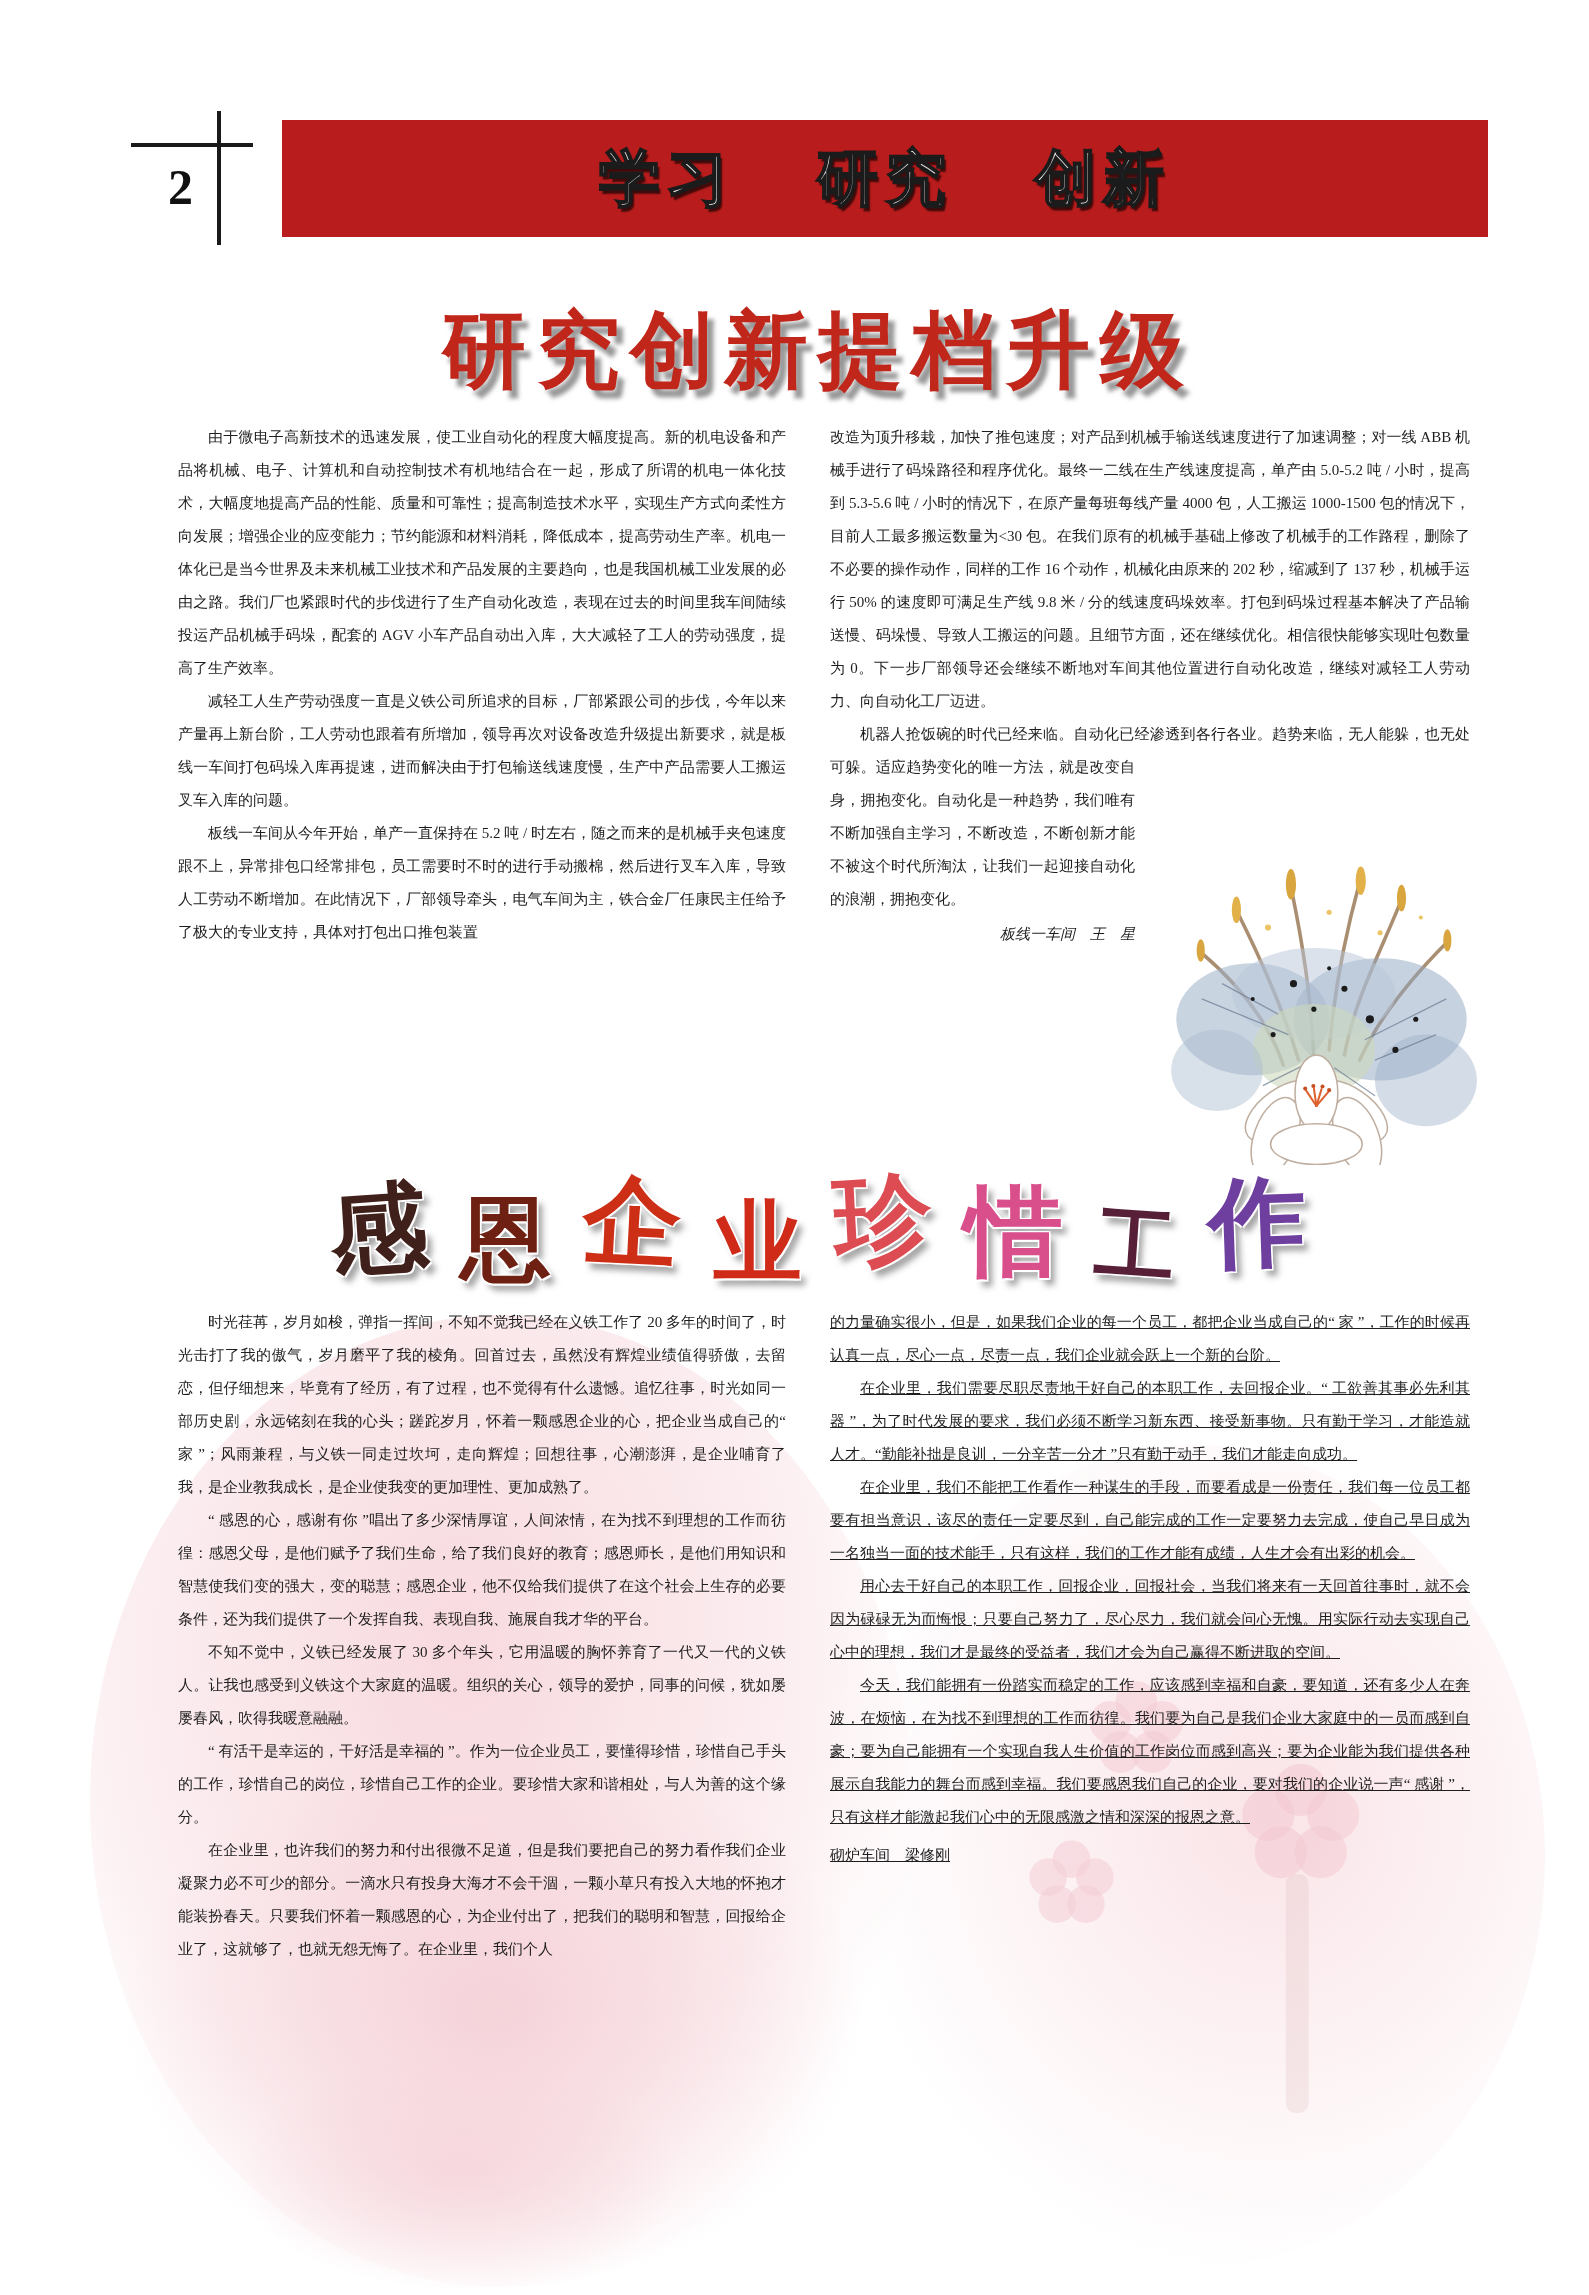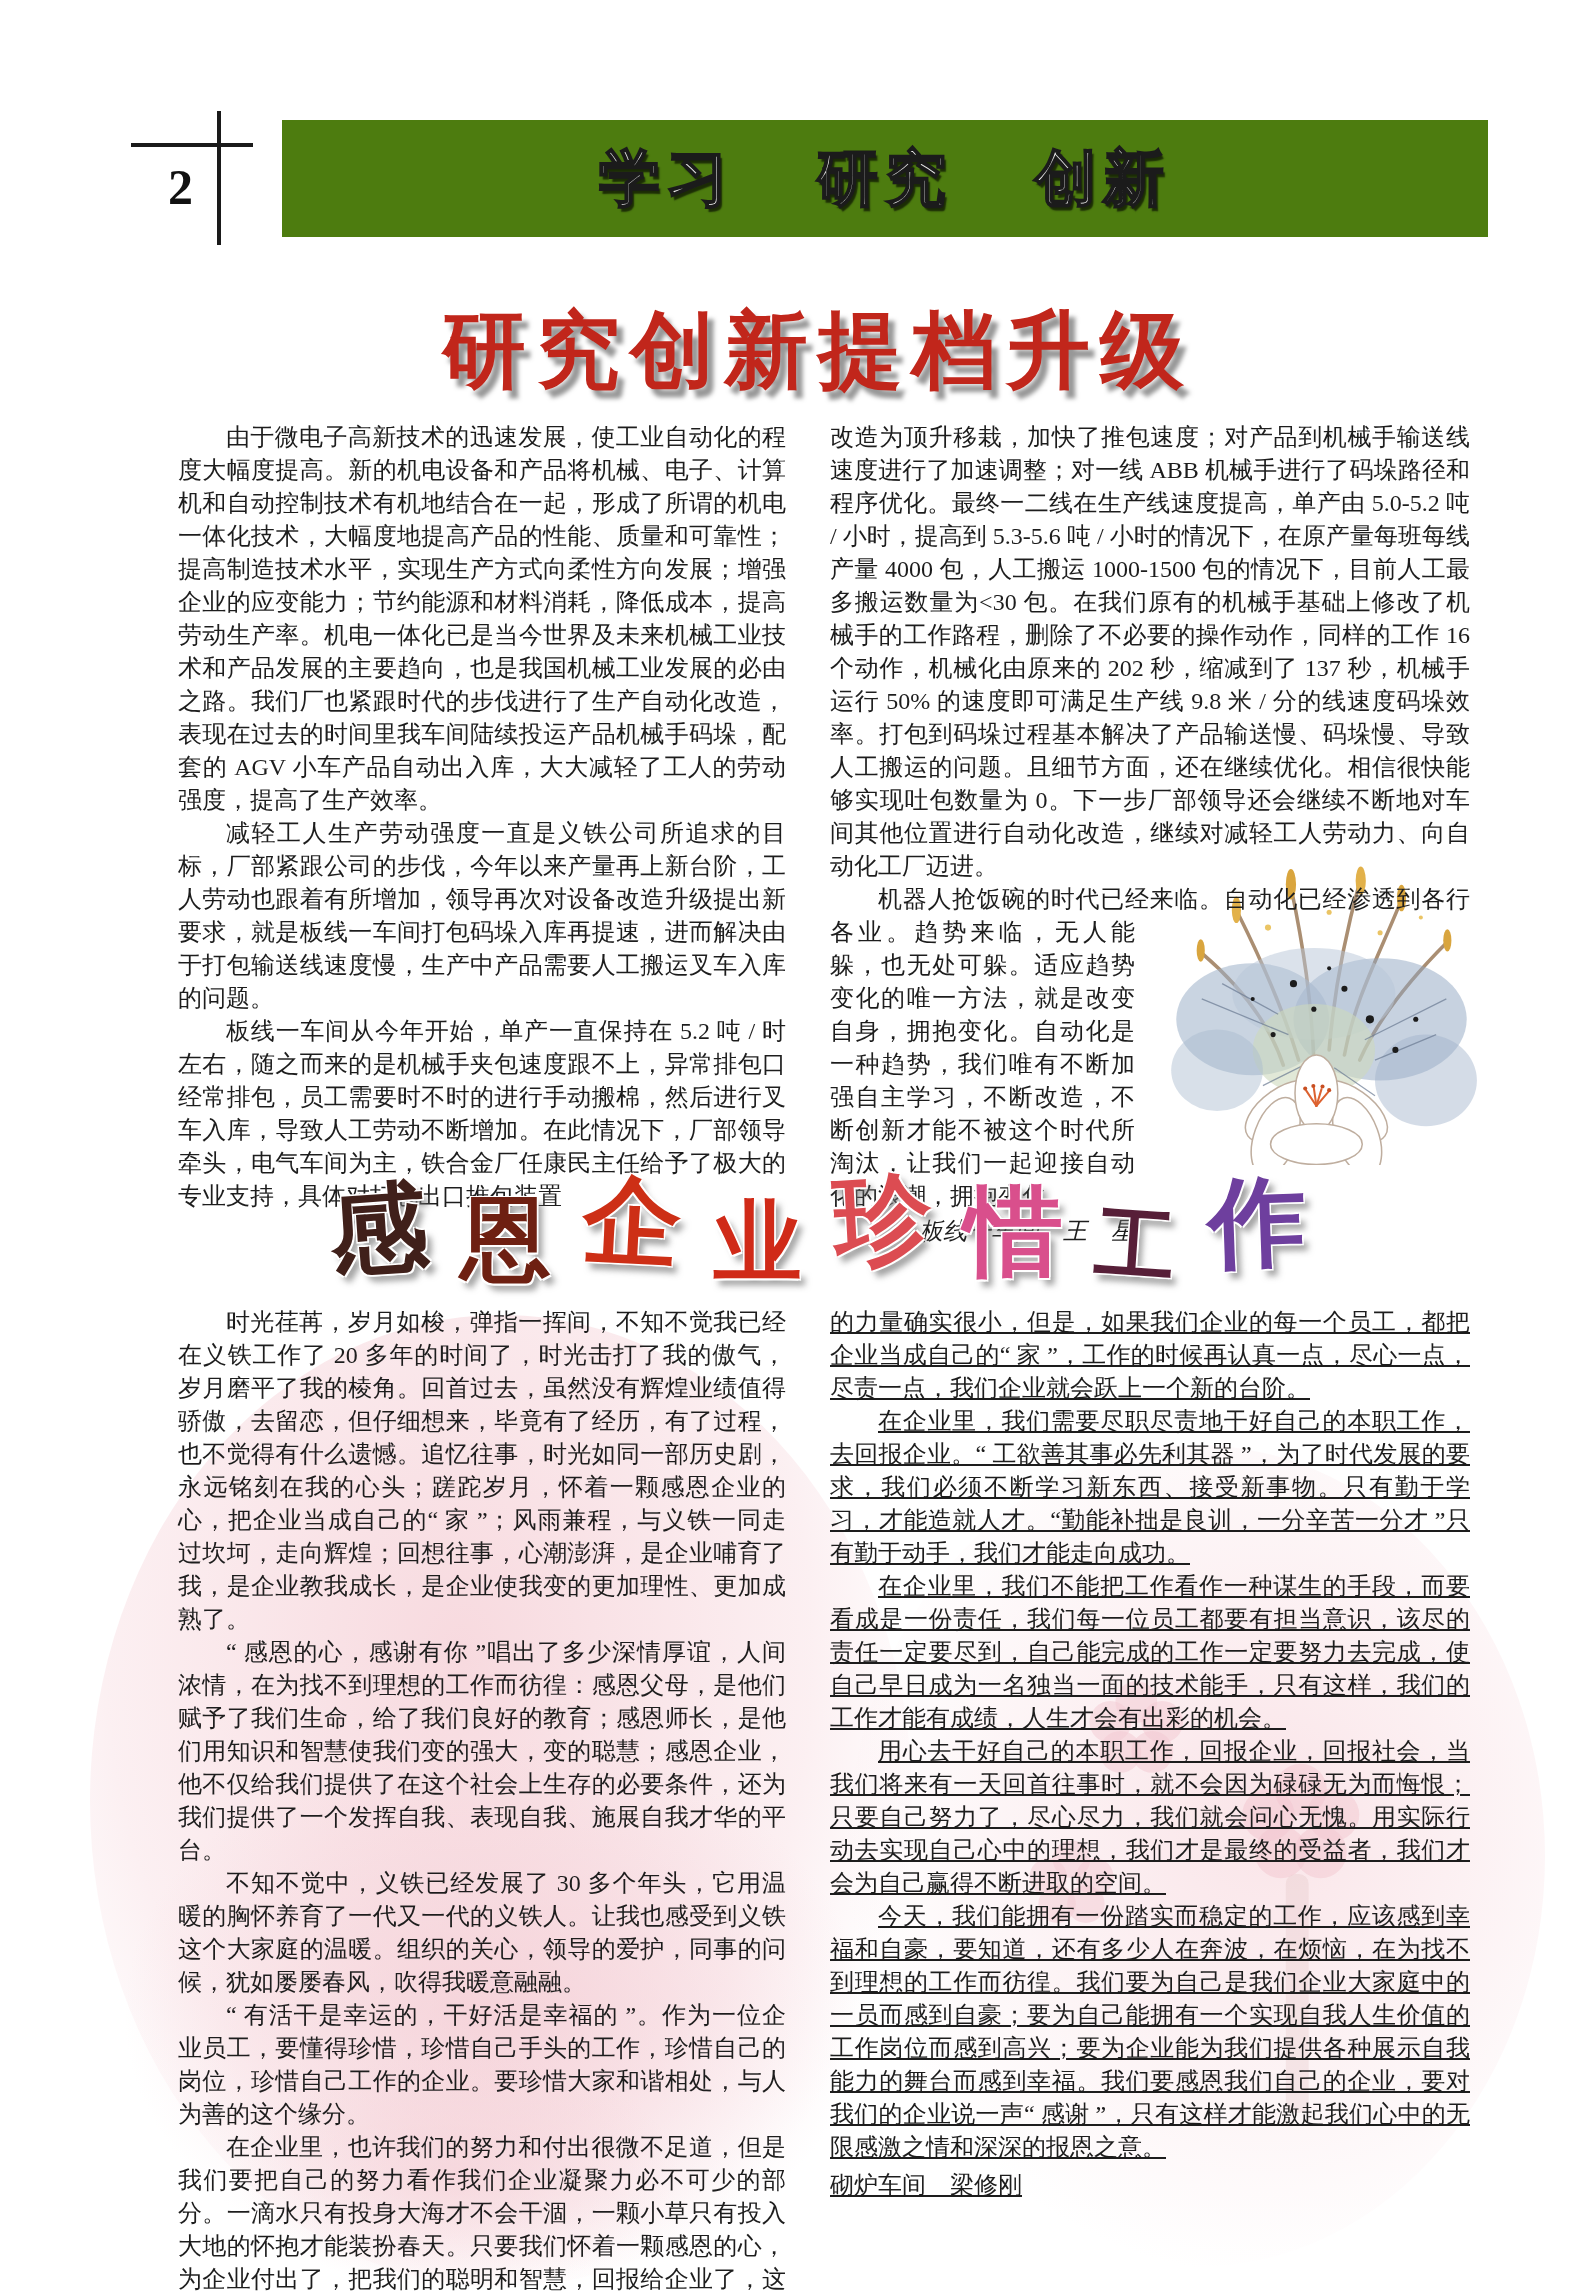--- a/index.html
+++ b/index.html
@@ -4,32 +4,32 @@
 <style>
   html,body{margin:0;padding:0;background:#fff;}
   .page{position:relative;width:1589px;height:2295px;background:#ffffff;overflow:hidden;
         font-family:"Liberation Serif", serif;color:#1d1d1d;}
   
   .crop-v{position:absolute;left:217px;top:111px;width:3.5px;height:134px;background:#1a1a1a;}
   .crop-h{position:absolute;left:131px;top:143px;width:122px;height:3.5px;background:#1a1a1a;}
   .page-num{position:absolute;left:168px;top:158px;font-size:50px;font-weight:bold;
             font-family:"Liberation Serif", serif;color:#111;}
   
-  .banner{position:absolute;left:282px;top:120px;width:1206px;height:117px;background:#4d7c0f;
+  .banner{position:absolute;left:282px;top:120px;width:1206px;height:117px;background:#b91c1c;
           display:flex;align-items:center;justify-content:center;gap:82px;}
   .banner .bword{font-family:"Liberation Sans", sans-serif;font-weight:900;font-size:61px;
           letter-spacing:7px;color:#ececec;-webkit-text-stroke:2px #1b1b1b;
           text-shadow:2.5px 3.5px 1.5px rgba(0,0,0,0.65);}
   
   .title1{position:absolute;left:149px;top:294px;width:1338px;text-align:center;
           font-weight:bold;font-size:84px;color:#c1261b;letter-spacing:10px;
           text-shadow:6.5px 7.5px 4.5px rgba(125,125,125,0.8);white-space:nowrap;}
   .title1 .t1a{}
   
-  .col{position:absolute;font-size:24px;line-height:33px;text-align:justify;z-index:2;}
+  .col{position:absolute;font-size:15px;line-height:33px;text-align:justify;z-index:2;}
   .col p{margin:0;text-indent:2em;}
   .col p.no-indent{text-indent:0;}
   .a1-left{left:178px;top:421px;width:608px;}
   .a1-right{left:830px;top:421px;width:640px;}
   .a2-left{left:178px;top:1306px;width:608px;}
   .a2-right{left:830px;top:1306px;width:640px;text-decoration:underline;}
   .ill-spacer{float:right;width:324px;height:306px;margin-left:11px;}
   .byline1{text-align:right;text-indent:0 !important;margin-top:2px !important;font-style:italic;}
   .byline2{text-align:left;text-indent:0 !important;padding-right:35px;margin-top:5px !important;}
   

